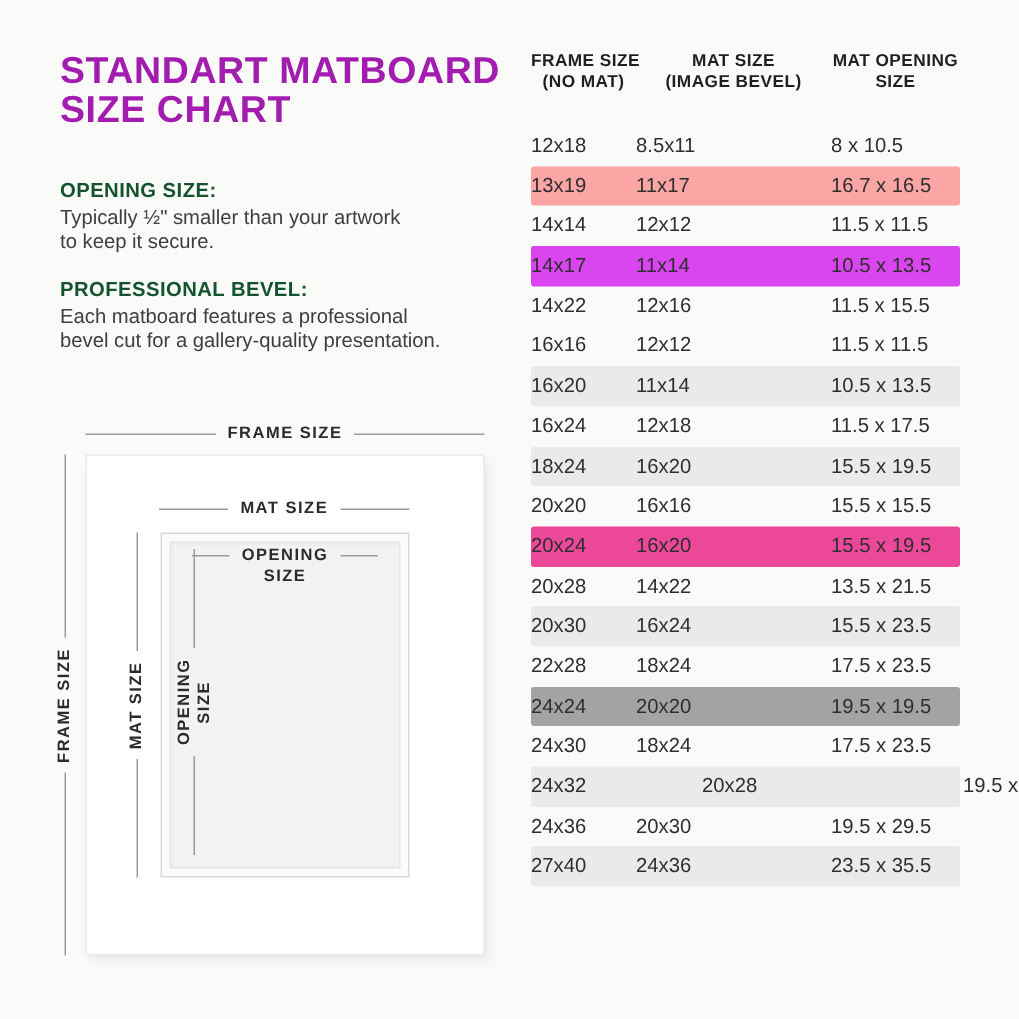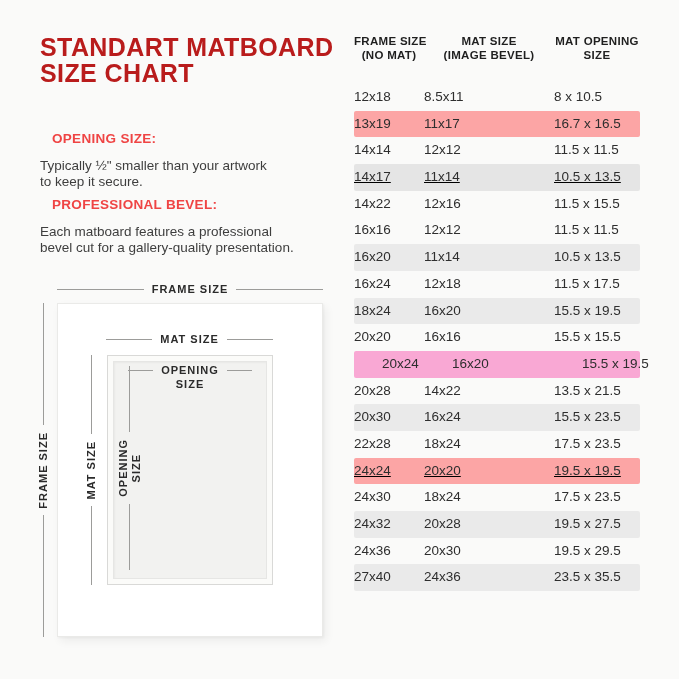--- a/index.html
+++ b/index.html
@@ -1,25 +1,25 @@
 <!DOCTYPE html>
 <html><head>
 <meta charset="utf-8">
 <style>
   html,body{margin:0;padding:0;}
   body{font-family:"Liberation Sans","DejaVu Sans",sans-serif;}
   .page{position:relative;width:679px;height:679px;background:#fafaf9;overflow:hidden;}
 
   
   .title{position:absolute;left:40px;top:34px;font-size:25px;font-weight:700;
-         letter-spacing:.4px;line-height:26px;color:#b91c1c;}
+         letter-spacing:.4px;line-height:26px;color:#a21caf;}
   .info{position:absolute;left:40px;width:320px;}
   .info-1{top:119px;}
   .info-2{top:185px;}
-  .info h2{margin:12px;font-size:13.5px;font-weight:700;letter-spacing:.3px;color:#ef4444;}
+  .info h2{margin:0;font-size:13.5px;font-weight:700;letter-spacing:.3px;color:#14532d;}
   .info .para{margin-top:3px;}
   .info .ln{display:block;font-size:13.5px;line-height:15.5px;color:#3e3e3e;}
 
   
   .frame-rect{position:absolute;left:57px;top:303px;width:266px;height:334px;
               background:#ffffff;border:1px solid #eaeae8;box-sizing:border-box;
               box-shadow:3px 4px 9px rgba(0,0,0,.06),1px 1px 2px rgba(0,0,0,.04);}
   .mat-rect{position:absolute;left:107px;top:355px;width:166px;height:230px;
             background:#fbfbf9;border:1px solid #d9d9d7;box-sizing:border-box;padding:5px;z-index:2;}
   .opening-area{width:100%;height:100%;box-sizing:border-box;background:#f2f2f0;
@@ -154,21 +154,21 @@
       <div class="trow" style="background: #fca5a5;">
         <span class="tcell">13x19</span>
         <span class="tcell">11x17</span>
         <span class="tcell">16.7 x 16.5</span>
       </div>
       <div class="trow">
         <span class="tcell">14x14</span>
         <span class="tcell">12x12</span>
         <span class="tcell">11.5 x 11.5</span>
       </div>
-      <div class="trow" style="background: #e5e5e5; text-decoration: underline;">
+      <div class="trow" style="background: #d946ef;">
         <span class="tcell">14x17</span>
         <span class="tcell">11x14</span>
         <span class="tcell">10.5 x 13.5</span>
       </div>
       <div class="trow">
         <span class="tcell">14x22</span>
         <span class="tcell">12x16</span>
         <span class="tcell">11.5 x 15.5</span>
       </div>
       <div class="trow">
@@ -189,51 +189,51 @@
       <div class="trow" style="background: rgb(234, 234, 234);">
         <span class="tcell">18x24</span>
         <span class="tcell">16x20</span>
         <span class="tcell">15.5 x 19.5</span>
       </div>
       <div class="trow">
         <span class="tcell">20x20</span>
         <span class="tcell">16x16</span>
         <span class="tcell">15.5 x 15.5</span>
       </div>
-      <div class="trow" style="background: #f9a8d4; padding-left: 28px;">
+      <div class="trow" style="background: #ec4899;">
         <span class="tcell">20x24</span>
         <span class="tcell">16x20</span>
         <span class="tcell">15.5 x 19.5</span>
       </div>
       <div class="trow">
         <span class="tcell">20x28</span>
         <span class="tcell">14x22</span>
         <span class="tcell">13.5 x 21.5</span>
       </div>
       <div class="trow" style="background: rgb(234, 234, 234);">
         <span class="tcell">20x30</span>
         <span class="tcell">16x24</span>
         <span class="tcell">15.5 x 23.5</span>
       </div>
       <div class="trow">
         <span class="tcell">22x28</span>
         <span class="tcell">18x24</span>
         <span class="tcell">17.5 x 23.5</span>
       </div>
-      <div class="trow" style="background: #fca5a5; text-decoration: underline;">
+      <div class="trow" style="background: #a3a3a3;">
         <span class="tcell">24x24</span>
         <span class="tcell">20x20</span>
         <span class="tcell">19.5 x 19.5</span>
       </div>
       <div class="trow">
         <span class="tcell">24x30</span>
         <span class="tcell">18x24</span>
         <span class="tcell">17.5 x 23.5</span>
       </div>
-      <div class="trow" style="background: rgb(234, 234, 234);">
+      <div class="trow" style="background: rgb(234, 234, 234); gap: 44px;">
         <span class="tcell">24x32</span>
         <span class="tcell">20x28</span>
         <span class="tcell">19.5 x 27.5</span>
       </div>
       <div class="trow">
         <span class="tcell">24x36</span>
         <span class="tcell">20x30</span>
         <span class="tcell">19.5 x 29.5</span>
       </div>
       <div class="trow" style="background: rgb(234, 234, 234);">

